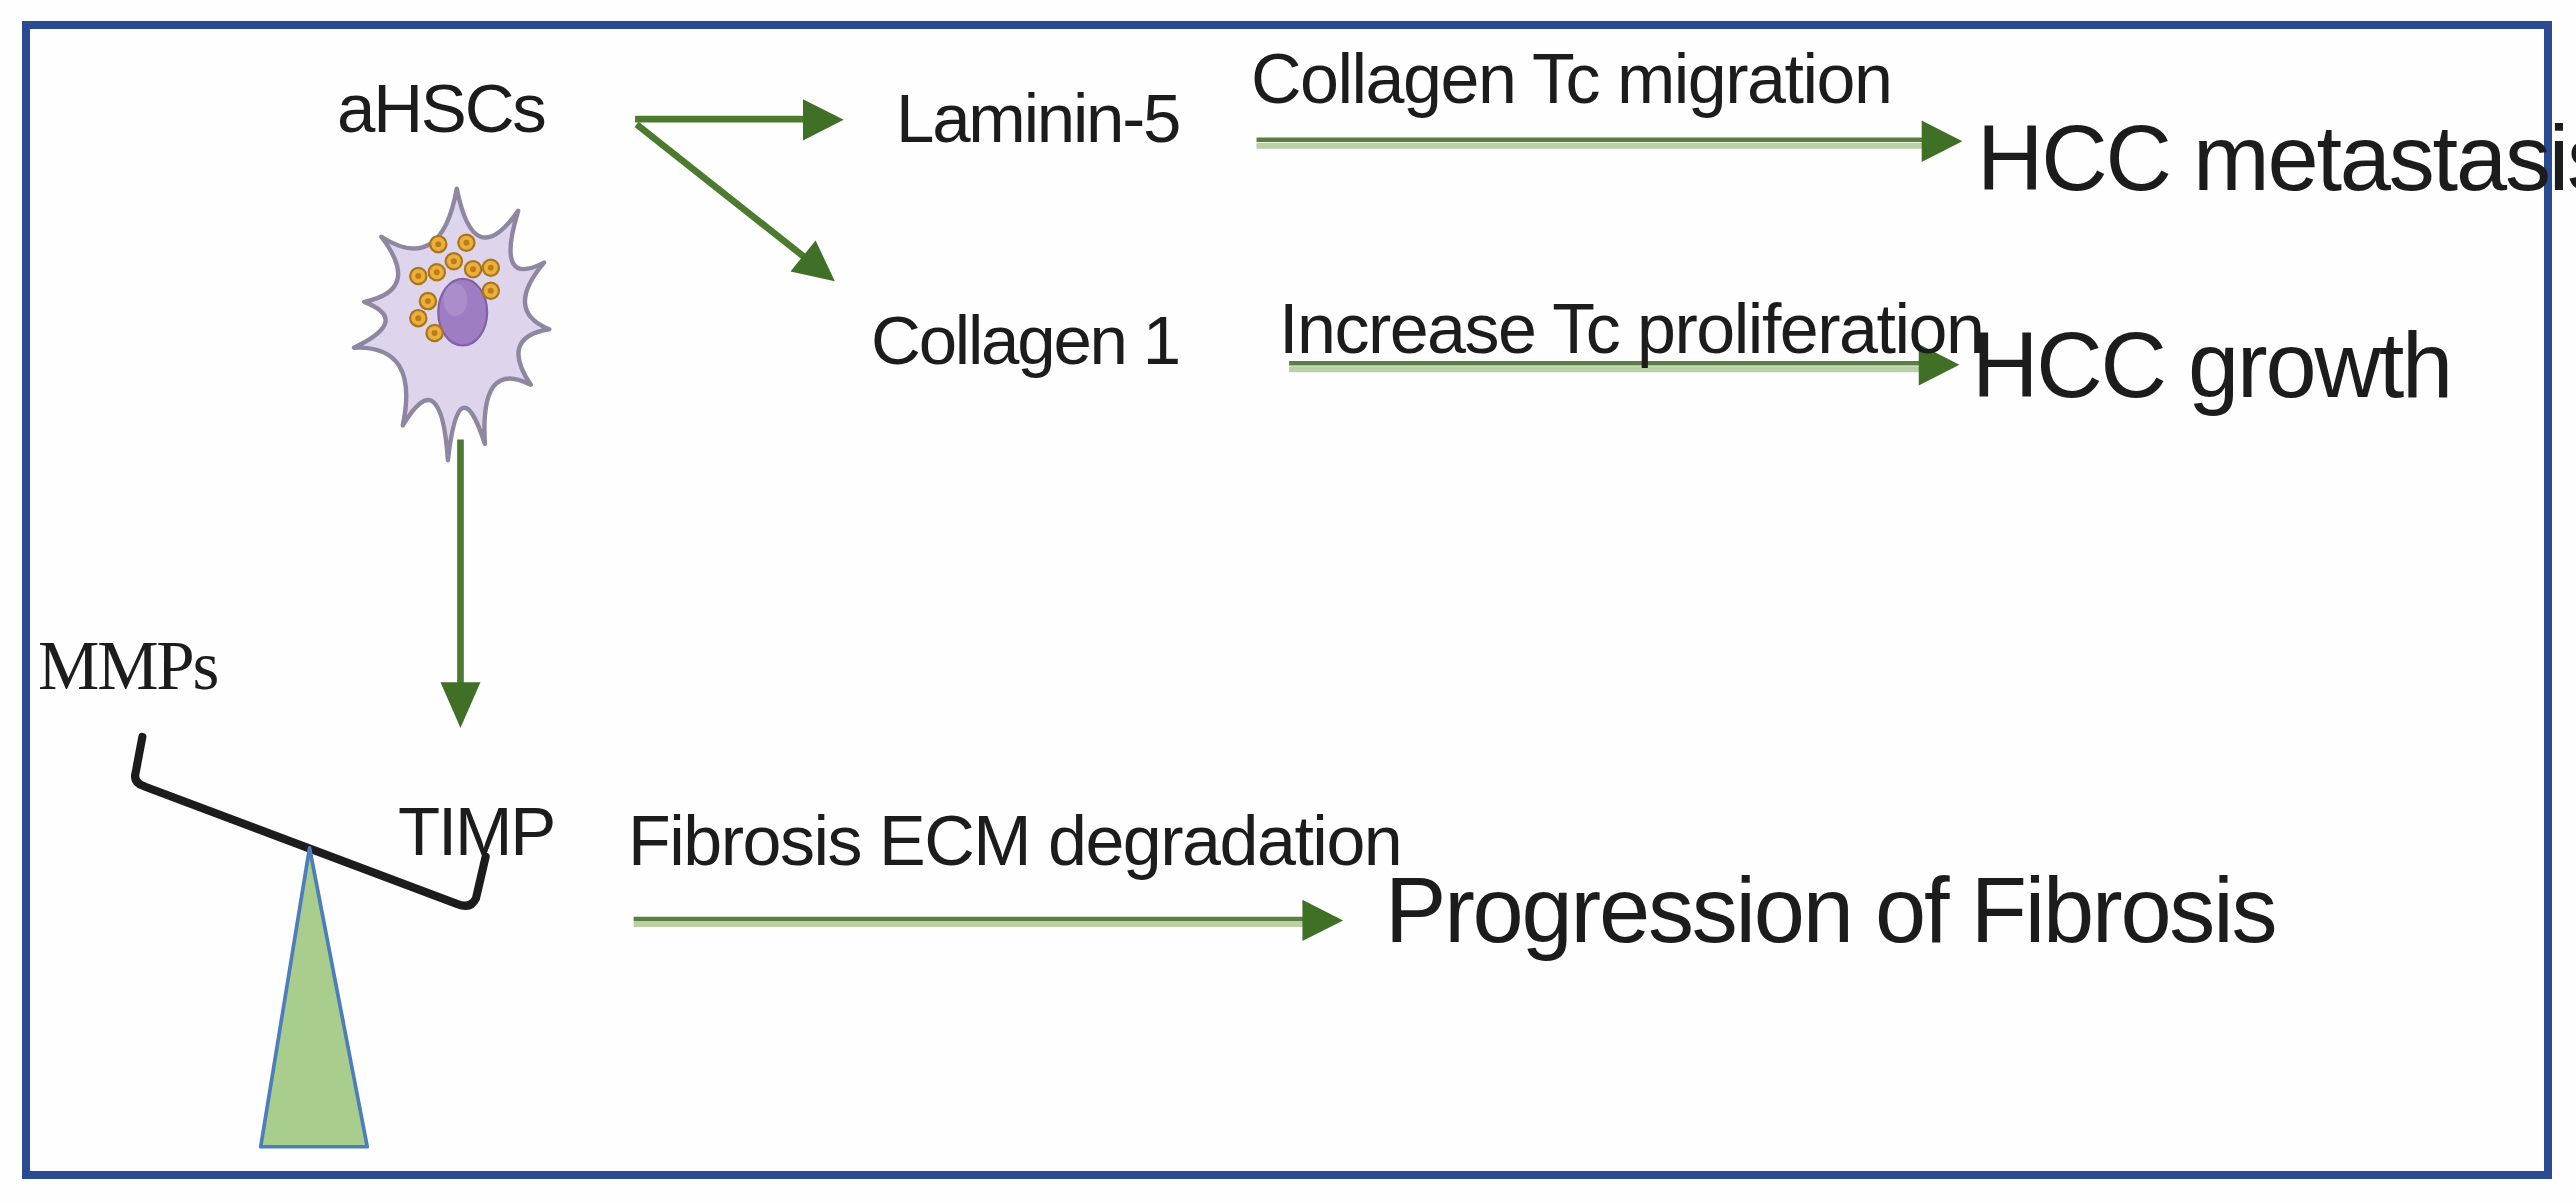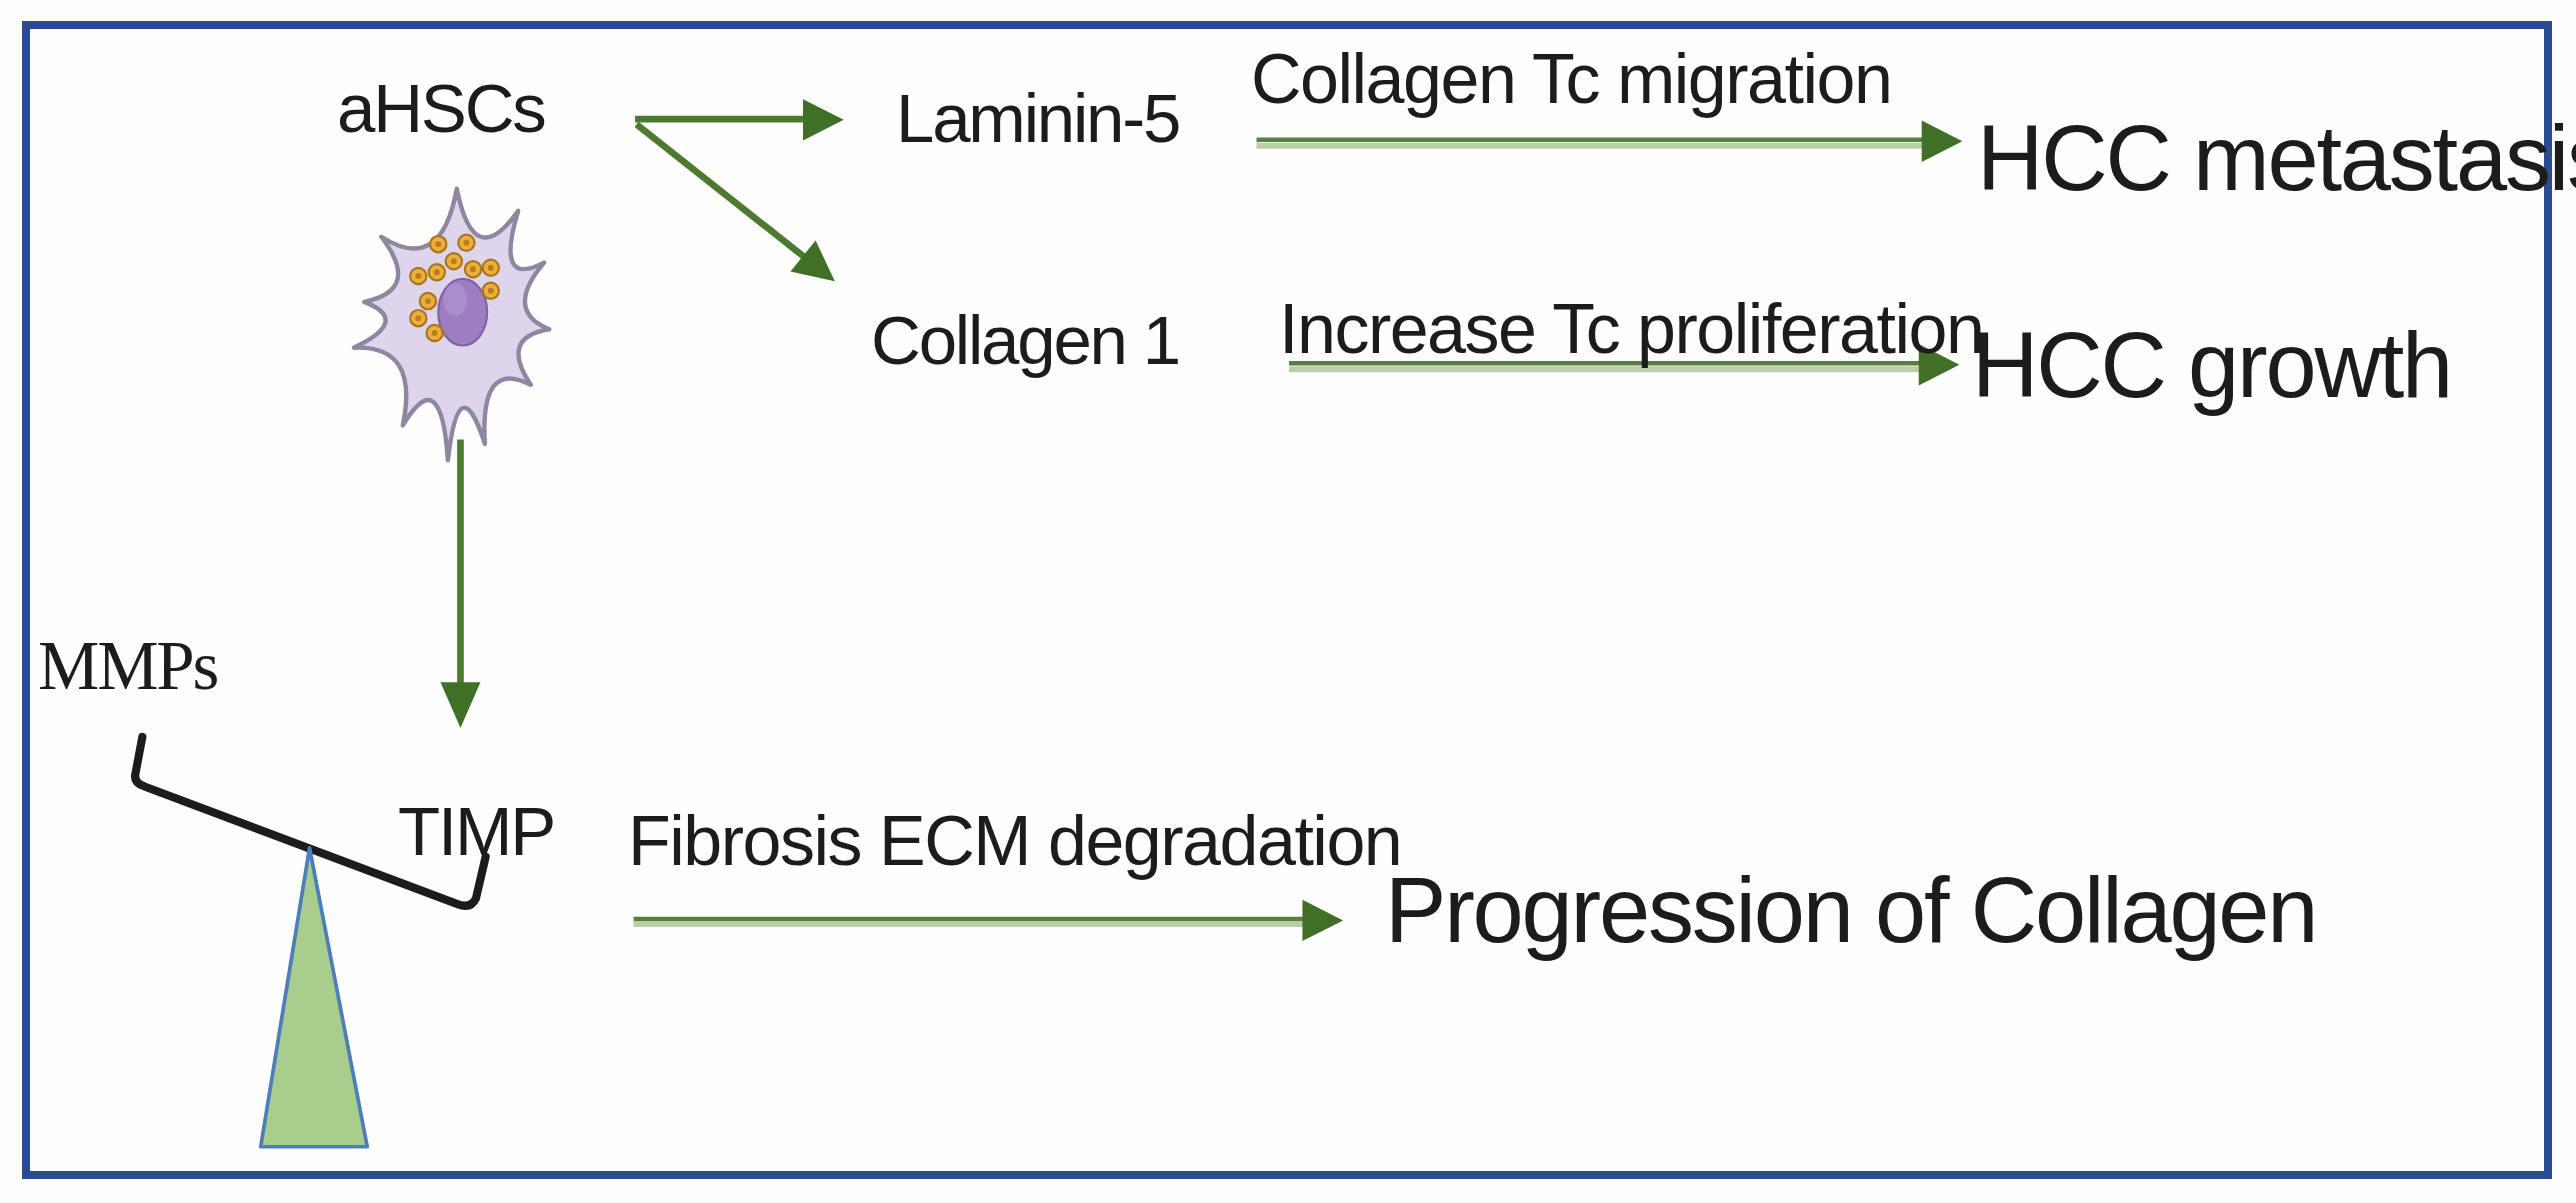--- a/index.html
+++ b/index.html
@@ -162,16 +162,16 @@
   <div class="lbl big ahscs">aHSCs</div>
   <div class="lbl big laminin">Laminin-5</div>
   <div class="lbl small center tcmig">Collagen Tc migration</div>
   <div class="lbl huge hccmet">HCC metastasis</div>
   <div class="lbl big collagen">Collagen 1</div>
   <div class="lbl small center tcprolif">Increase Tc proliferation</div>
   <div class="lbl huge hccgrowth">HCC growth</div>
   <div class="lbl big mmps">MMPs</div>
   <div class="lbl big timp">TIMP</div>
   <div class="lbl small center inhibit">Fibrosis ECM degradation</div>
-  <div class="lbl huge fibrosis">Progression of Collagen</div>
+  <div class="lbl huge fibrosis">Progression of Fibrosis</div>
 
 </div>
 
 
 </body></html>

